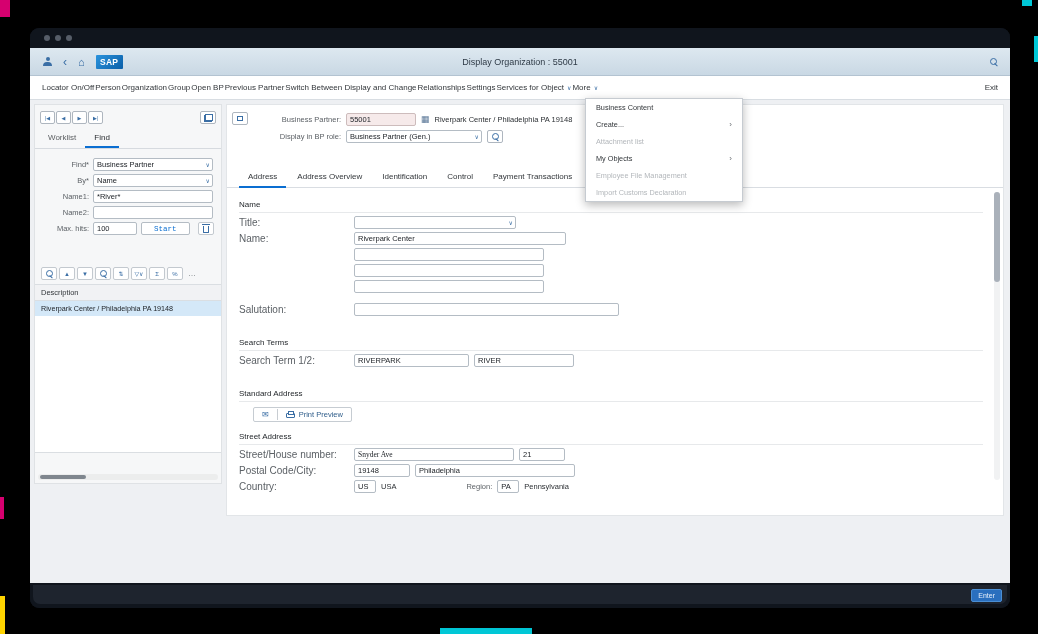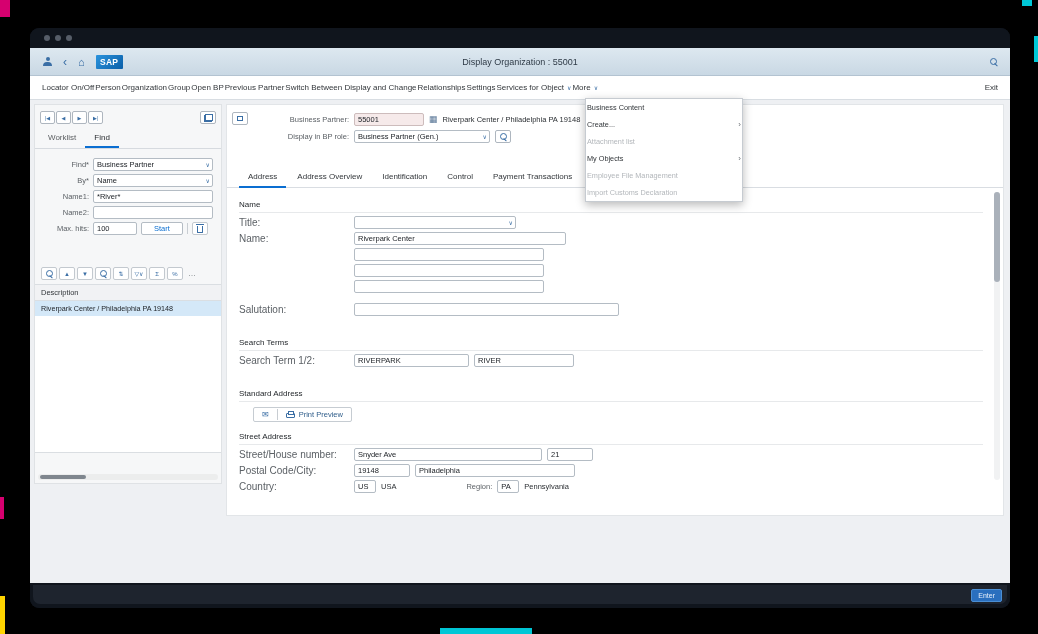--- a/index.html
+++ b/index.html
@@ -58,35 +58,35 @@
   .lp-tabs{display:flex;padding:0 4px;border-bottom:1px solid #d6dadf;margin-top:2px}
   .lp-tab{padding:3px 9px 4px;font-size:8px;color:#5c5f62;cursor:pointer}
   .lp-tab.active{color:#2b2f33;border-bottom:2px solid #0a6ed1}
   .lp-form{padding:9px 8px 4px;display:flex;flex-direction:column;gap:3px}
   .frow{display:flex;align-items:center;gap:4px}
   .flabel{width:46px;text-align:right;font-size:7.5px;color:#5c6166;flex:none;white-space:nowrap}
   .fsel{position:relative;height:13px;border:1px solid #b4bcc4;background:#fff;border-radius:2px;font-size:7.5px;color:#21252a;display:flex;align-items:center;padding:0 11px 0 3px;flex:1;cursor:pointer}
   .fsel .selch{position:absolute;right:2px;font-size:6px;color:#3a6ea5}
   input.fin{height:13px;border:1px solid #b4bcc4;background:#fff;border-radius:2px;font-size:7.5px;color:#21252a;padding:0 3px;flex:1;min-width:0;font-family:inherit}
   input.fin.small{flex:none;width:44px}
-  .startbtn{height:13px;border:1px solid #b4bcc4;background:#fff;border-radius:2px;font-size:7.5px;color:#0a6ed1;padding:0 12px;cursor:pointer;font-family:Liberation Sans, sans-serif}
+  .startbtn{height:13px;border:1px solid #b4bcc4;background:#fff;border-radius:2px;font-size:7.5px;color:#0a6ed1;padding:0 12px;cursor:pointer;font-family:Liberation Mono, monospace}
   .vdiv{width:1px;height:11px;background:#c8cdd2}
   .lp-toolbar{display:flex;align-items:center;gap:2px;padding:4px 6px 4px;margin-top:24px}
   .tbtn{min-width:16px;height:13px;border:1px solid #c3c9cf;background:#fff;border-radius:2px;display:flex;align-items:center;justify-content:center;font-size:6px;color:#3a6ea5;padding:0 2px;cursor:pointer;font-family:inherit}
   .tmore{font-size:8px;color:#6a6f74;margin-left:3px;letter-spacing:1px}
   .lp-list-header{background:#f1f2f4;border-top:1px solid #dadee2;border-bottom:1px solid #dadee2;font-size:7.5px;color:#32363a;padding:3px 6px}
   .lp-list{background:#fff;height:152px;border-bottom:1px solid #dadee2}
   .lp-row{font-size:7.2px;color:#21252a;padding:3px 6px;background:#d4e8f8;cursor:pointer}
   .lp-hscroll{position:absolute;left:3px;right:3px;bottom:3px;height:6px;background:#eceded;border-radius:3px}
   .lp-hthumb{position:absolute;left:2px;top:1px;width:46px;height:4px;background:#7f868e;border-radius:2px}
 
   
   .main-panel{position:absolute;left:196px;top:4px;width:778px;height:412px;background:#fff;border:1px solid #e2e5e8}
   .mp-expand{position:absolute;left:5px;top:7px;width:16px;height:13px;border:1px solid #aeb6bf;background:#fff;border-radius:2px;display:flex;align-items:center;justify-content:center}
-  .mp-hfields{padding:8px 0 0 32px;display:flex;flex-direction:column;gap:4px}
+  .mp-hfields{padding:8px 0 0 24px;display:flex;flex-direction:column;gap:4px}
   .hrow{display:flex;align-items:center;gap:5px}
   .hlabel{width:90px;text-align:right;font-size:7.5px;color:#5c6166;flex:none;white-space:nowrap}
   .bp-input{width:70px;height:13px;border:1px solid #cdbcbc;background:#f6eaea;font-size:7.5px;color:#21252a;padding:0 3px;border-radius:2px;font-family:inherit}
   .bld{font-size:9px;color:#5b7898;line-height:9px}
   .hdesc{font-size:7.5px;color:#2b2f33}
   .rolesel{flex:none;width:136px}
   .mp-tabs{display:flex;gap:2px;padding-left:12px;margin-top:24px;border-bottom:1px solid #d9dde2}
   .mp-tab{padding:5px 9px 5px;font-size:8px;color:#32363a;cursor:pointer}
   .mp-tab.active{border-bottom:2px solid #0a6ed1;margin-bottom:-1px}
   .mp-body{position:relative;padding:4px 20px 0 12px}
@@ -99,21 +99,21 @@
   .stext{font-size:7.5px;color:#2b2f33}
   .addr-toolbar{display:inline-flex;align-items:center;margin:5px 0 2px 14px;border:1px solid #c6ccd2;border-radius:2px;background:#fff;height:15px}
   .addr-cell{display:flex;align-items:center;gap:4px;padding:0 8px;height:100%;cursor:pointer}
   .addr-cell .lbl{font-size:7.5px;color:#2f5d8a}
   .letter-glyph{font-size:8px;color:#3a6ea5}
   .vscroll{position:absolute;right:3px;top:4px;width:6px;height:288px;background:#f1f2f3;border-radius:3px}
   .vthumb{position:absolute;left:0;top:0;width:6px;height:90px;background:#aab1ba;border-radius:3px}
 
   
   .svc-menu{position:absolute;left:555px;top:70px;width:158px;background:#fff;border:1px solid #c6cbd1;box-shadow:0 3px 9px rgba(0,0,0,.28);z-index:50}
-  .svc-item{height:17px;display:flex;align-items:center;padding:0 1px;font-size:7.3px;color:#32363a;cursor:pointer;position:relative;white-space:nowrap}
+  .svc-item{height:17px;display:flex;align-items:center;padding:0 10px;font-size:7.3px;color:#32363a;cursor:pointer;position:relative;white-space:nowrap}
   .svc-item.disabled{color:#b3b7bb;cursor:default}
   .svc-item.focused{outline:1px solid #46688c;outline-offset:-1px}
   .svc-sub{margin-left:auto;color:#6a6f74;font-size:8px}
 
   
   .statusbar{position:absolute;left:0;right:0;bottom:0;height:25px;background:#10151d}
   .status-inner{position:absolute;left:3px;right:3px;top:2px;bottom:4px;background:#1e242e;border-radius:0 0 7px 7px}
   .enter-btn{position:absolute;right:8px;top:6px;height:13px;padding:0 6px;background:#2a6fbe;border:1px solid #4b8ed3;border-radius:2px;color:#e4eefa;font-size:7px;display:flex;align-items:center;cursor:pointer;font-family:inherit}
 </style>
 </head>
@@ -354,21 +354,21 @@
             </div>
           <span class="vdiv"></span>
           <div class="addr-cell">
               <span class="ico-print"></span>
               <span class="lbl">Print Preview</span>
             </div>
         </div>
         <div class="sec-title">Street Address</div>
         <div class="mrow">
           <span class="mlabel">Street/House number:</span>
-          <input class="min" style="width: 188px;" value="Snyder Ave">
+          <input class="min" style="width: 160px; font-family: Liberation Serif, serif;" value="Snyder Ave">
           <input class="min" style="width: 46px;" value="21">
         </div>
         <div class="mrow">
           <span class="mlabel">Postal Code/City:</span>
           <input class="min" style="width: 56px;" value="19148">
           <input class="min" style="width: 160px;" value="Philadelphia">
         </div>
         <div class="mrow">
           <span class="mlabel">Country:</span>
           <input class="min" style="width: 22px;" value="US">

